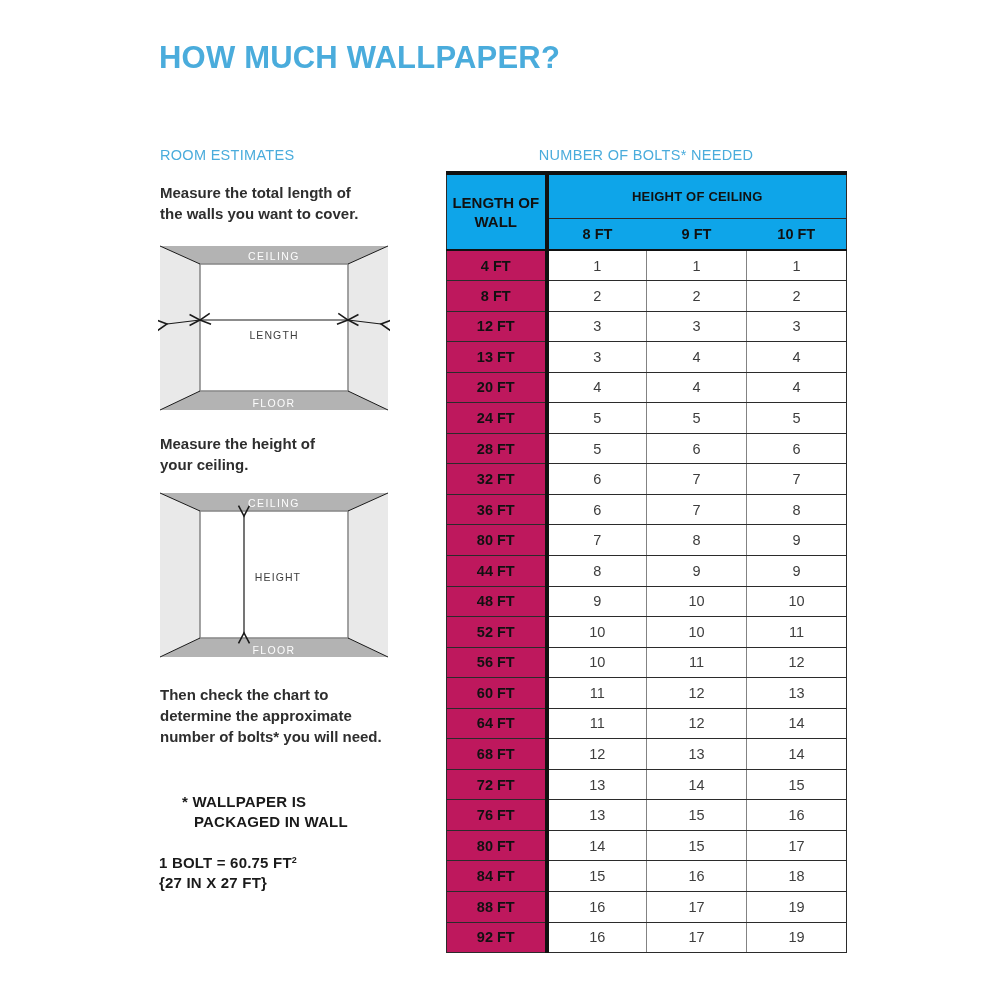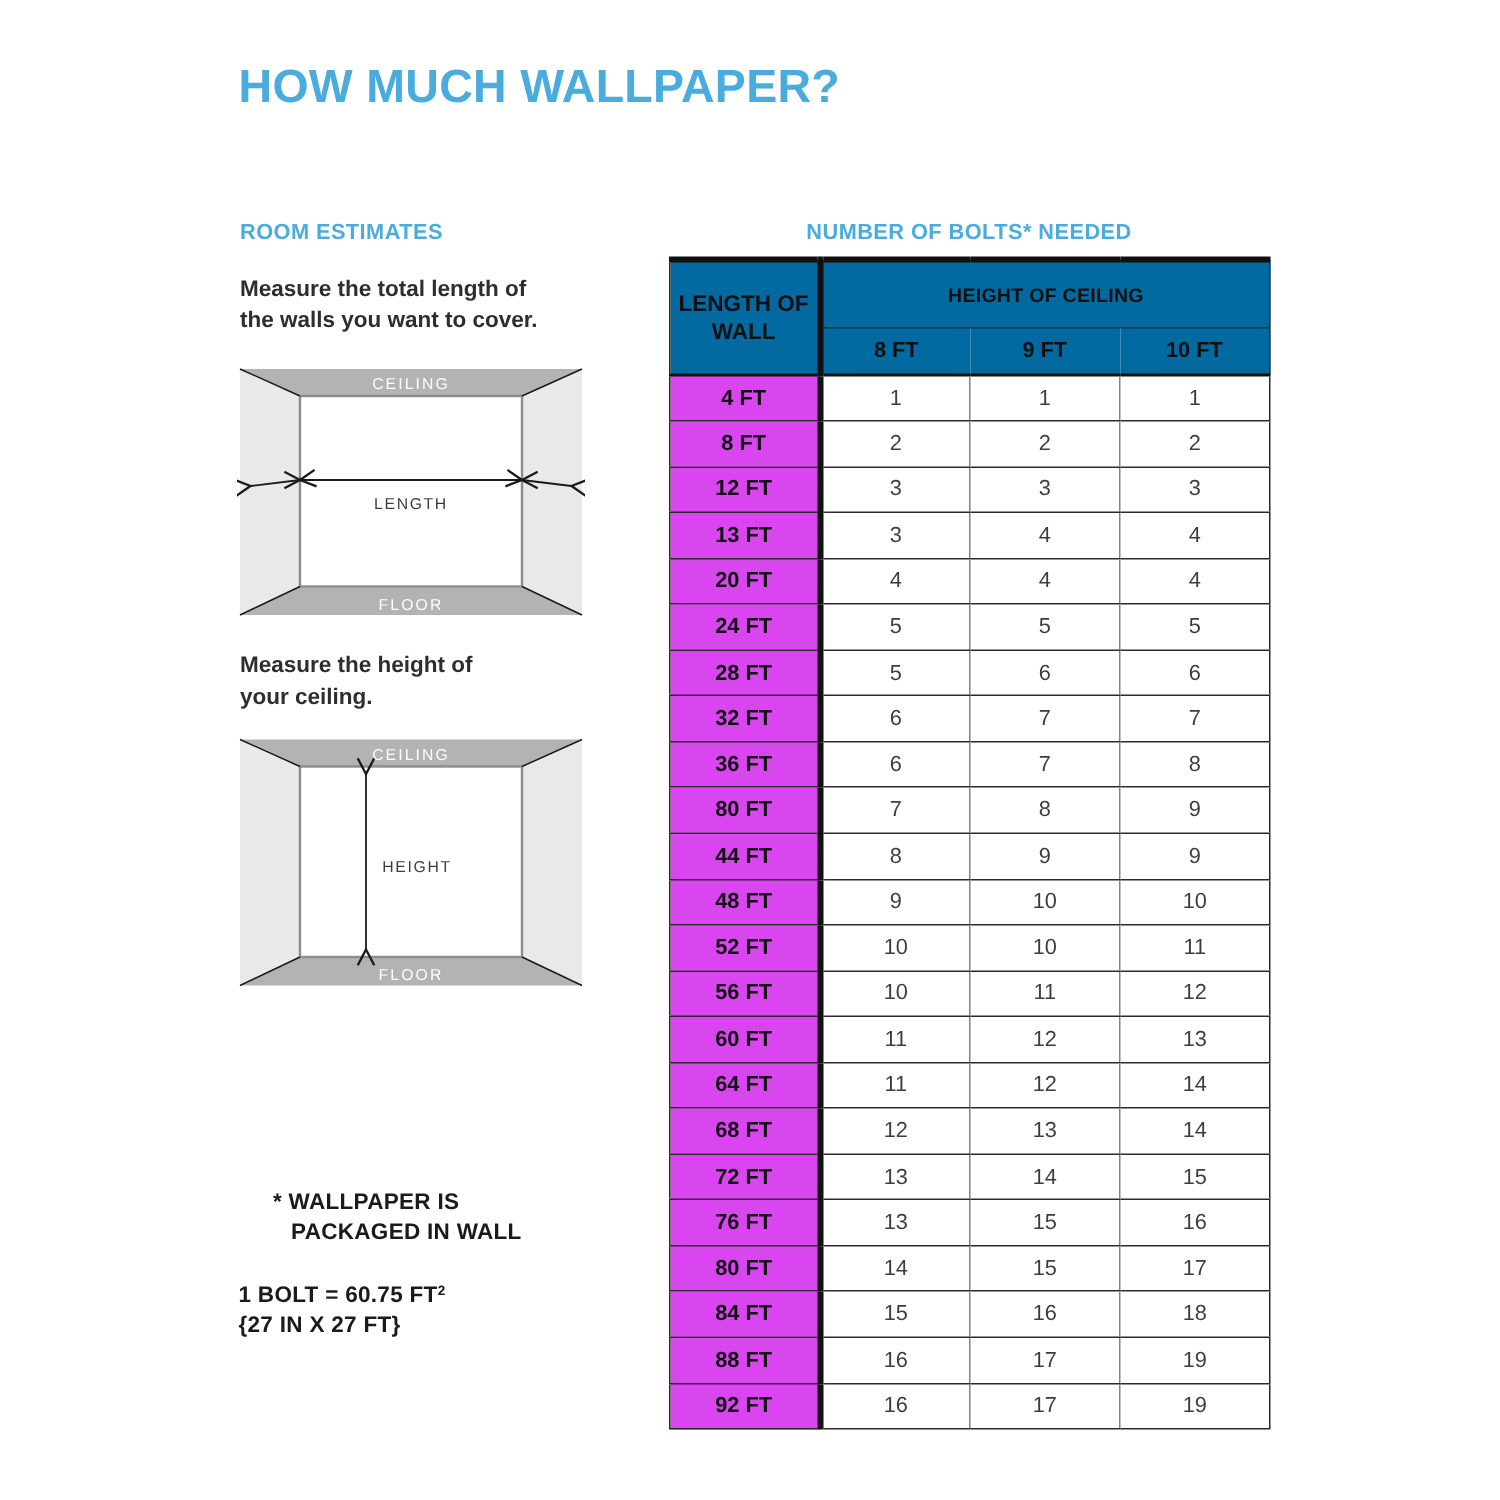--- a/index.html
+++ b/index.html
@@ -4,21 +4,21 @@
 <style>
   :root { --accent: #4aacdc; }
   * { margin: 0; padding: 0; box-sizing: border-box; }
   html, body { width: 1000px; height: 1000px; background: #fff;
     font-family: "Liberation Sans", sans-serif; color: #2e2e2e; }
   .canvas { position: relative; width: 1000px; height: 1000px; background: #fff; overflow: hidden; padding-left: 29px; }
 
   .page-title { position: absolute; left: 159px; top: 40px;
     font-size: 31px; font-weight: bold; letter-spacing: 0.2px; color: var(--accent); }
 
-  .section-heading { font-size: 14.5px; font-weight: bold; letter-spacing: 0.3px; color: var(--accent); }
+  .section-heading { font-size: 14.5px; font-weight: normal; letter-spacing: 0.3px; color: var(--accent); }
   .room-heading { position: absolute; left: 160px; top: 147px; }
   .table-heading { position: absolute; left: 446px; top: 147px; width: 400px; text-align: center; }
 
   .body-text { position: absolute; left: 160px; width: 290px; font-size: 15px; line-height: 21px; color: #2e2e2e; }
   .body-text .line { display: block; font-weight: bold; }
   .step1 { top: 182px; }
   .step2 { top: 433px; }
   .step3 { top: 684px; }
 
   .diagram { position: absolute; left: 158px; }
@@ -32,28 +32,28 @@
   .bolt-size { position: absolute; left: 159px; top: 850px;
     font-size: 15px; font-weight: bold; line-height: 20px; color: #1a1a1a; letter-spacing: 0.2px; }
   .bolt-size sup { font-size: 9px; vertical-align: 5px; }
 
   table.bolts { position: absolute; left: 446px; top: 171px; width: 400px;
     border-collapse: collapse; table-layout: fixed;
     border-left: 1.5px solid #2b2b2b; border-right: 1.5px solid #2b2b2b;
     border-bottom: 1.5px solid #2b2b2b; border-top: 4px solid #111; }
   table.bolts col { width: 100px; }
   table.bolts th, table.bolts td { text-align: center; vertical-align: middle; }
-  table.bolts thead th { background: #0369a1; color: #111; }
+  table.bolts thead th { background: #0ea5e9; color: #111; }
   th.corner { border-right: 4px solid #111; border-bottom: 2.5px solid #111;
     font-size: 15px; font-weight: bold; line-height: 19px; }
   th.group { font-size: 13px; font-weight: bold; height: 45px;
     border-bottom: 1.5px solid #2b2b2b; letter-spacing: 0.2px; }
   tr.subhdr th { font-size: 14.5px; font-weight: bold; height: 32px; border-bottom: 2.5px solid #111; }
   tr.data-row { height: 30.55px; }
-  tr.data-row th.rowhdr { background: #d946ef; font-size: 14.5px; font-weight: bold; color: #111;
+  tr.data-row th.rowhdr { background: #be185d; font-size: 14.5px; font-weight: bold; color: #111;
     border-right: 4px solid #111; border-bottom: 1.5px solid #2b2b2b; }
   tr.data-row td { font-size: 14.5px; color: #3d3d3d; border-bottom: 1.5px solid #2b2b2b; background: #fff; }
   tr.data-row td + td { border-left: 1.5px solid #838383; }
 
   svg text { font-family: "Liberation Sans", sans-serif; }
   .room-label { font-size: 10.5px; letter-spacing: 1.4px; fill: #fdfdfd; }
   .dim-label { font-size: 10.5px; letter-spacing: 1.1px; fill: #3d3d3d; }
 </style>
 </head>
 <body>
@@ -117,20 +117,25 @@
     <line x1="2" y1="166" x2="42" y2="147" stroke="#1a1a1a" stroke-width="1"></line>
     <line x1="230" y1="166" x2="190" y2="147" stroke="#1a1a1a" stroke-width="1"></line>
     <g stroke="#1a1a1a" stroke-width="1.2">
       <line x1="86" y1="25" x2="86" y2="142" marker-start="url(#ah2)" marker-end="url(#ah2)"></line>
     </g>
     <text class="room-label" x="116" y="15.5" text-anchor="middle">CEILING</text>
     <text class="room-label" x="116" y="162.5" text-anchor="middle">FLOOR</text>
     <text class="dim-label" x="120" y="90" text-anchor="middle">HEIGHT</text>
   </svg>
 
+  <p class="body-text step3">
+    <span class="line">Then check the chart to</span>
+    <span class="line">determine the approximate</span>
+    <span class="line">number of bolts* you will need.</span>
+  </p>
 
   <div class="footnote">
     <div>* WALLPAPER IS</div>
     <div class="indent">PACKAGED IN WALL</div>
   </div>
 
   <div class="bolt-size">
     <div><span>1 BOLT = 60.75 FT</span><sup>2</sup></div>
     <div>{27 IN X 27 FT}</div>
   </div>

